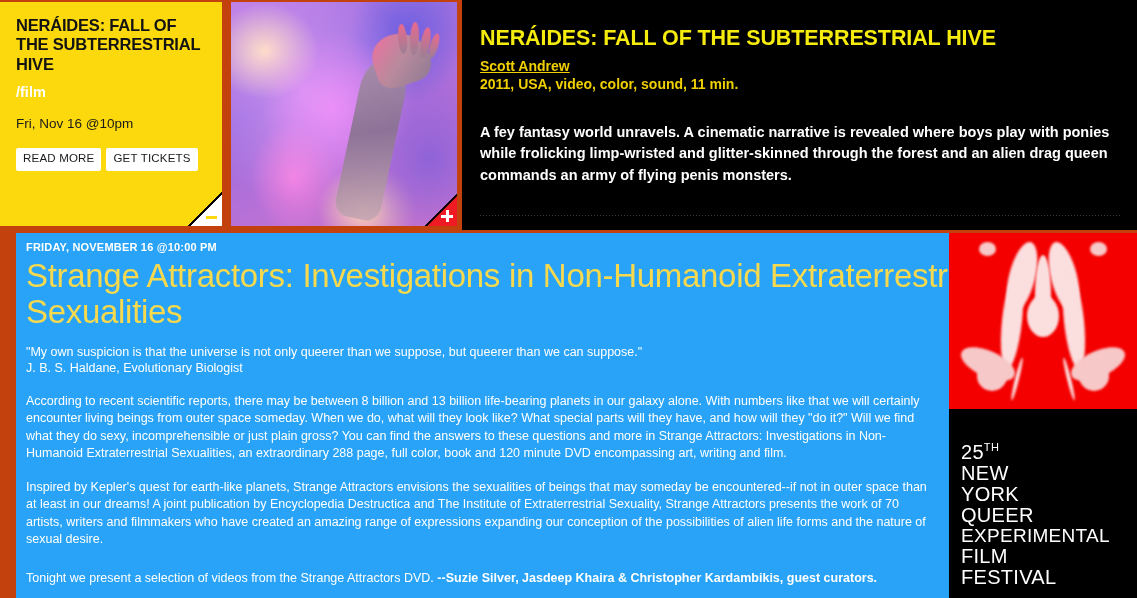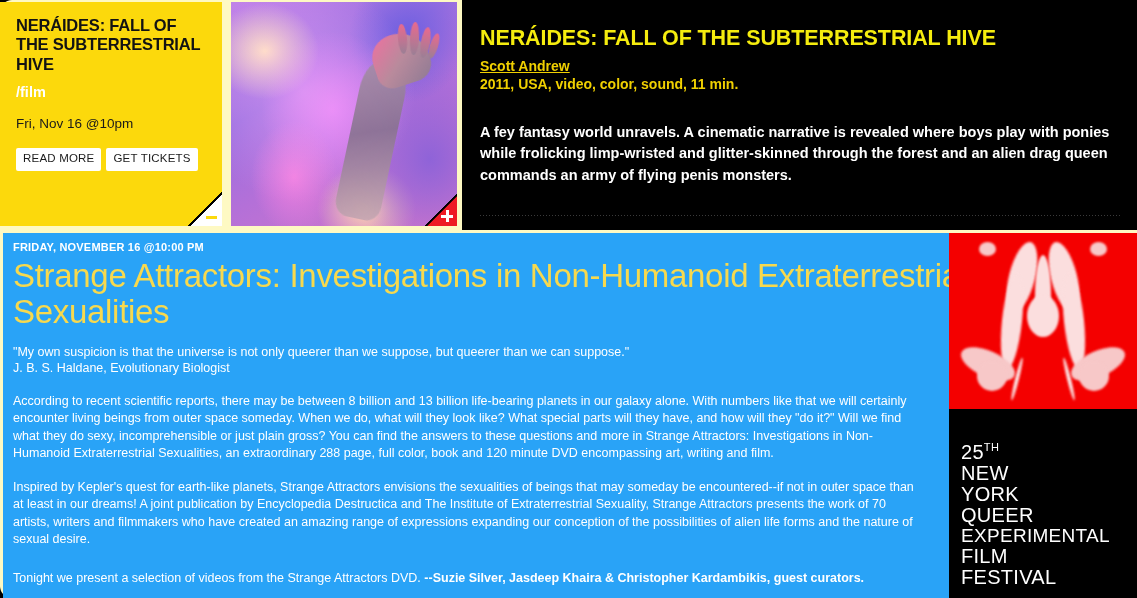--- a/index.html
+++ b/index.html
@@ -2,21 +2,21 @@
 <html><head>
 <meta charset="utf-8">
 <style>
   * { box-sizing: border-box; margin: 0; padding: 0; }
   html, body {
     width: 1137px; height: 598px;
     background: #000;
     font-family: "Liberation Sans", sans-serif;
     overflow: hidden;
   }
-  .page { position: relative; width: 1137px; height: 598px; background: #fef9c3; border-radius: 12px; }
+  .page { position: relative; width: 1137px; height: 598px; background: #c2410c; }
 
   
   .top-row { position: absolute; left: 0; top: 0; width: 1137px; height: 230px; }
 
   
   .yellow-card {
     position: absolute; left: 0; top: 2px;
     width: 222px; height: 224px;
     background: #fcd90c;
     padding: 14px 14px 0 16px;
@@ -129,21 +129,21 @@
     margin-top: 28px; max-width: 640px; font-weight: bold;
   }
   .dt-divider {
     position: absolute; left: 18px; bottom: 14px;
     width: 640px; height: 1px;
     background: repeating-linear-gradient(to right, #3a3a3a 0, #3a3a3a 1px, transparent 1px, transparent 3px);
   }
 
   
   .blue-panel {
-    position: absolute; left: 3px; top: 233px;
+    position: absolute; left: 16px; top: 233px;
     width: 1023px; height: 365px;
     background: #29a3f7;
     padding: 8px 14px 0 10px;
     overflow: hidden;
   }
   .bp-date {
     color: #ffffff; font-size: 11px; font-weight: bold;
     letter-spacing: 0.2px; text-transform: uppercase;
   }
   .bp-title {

